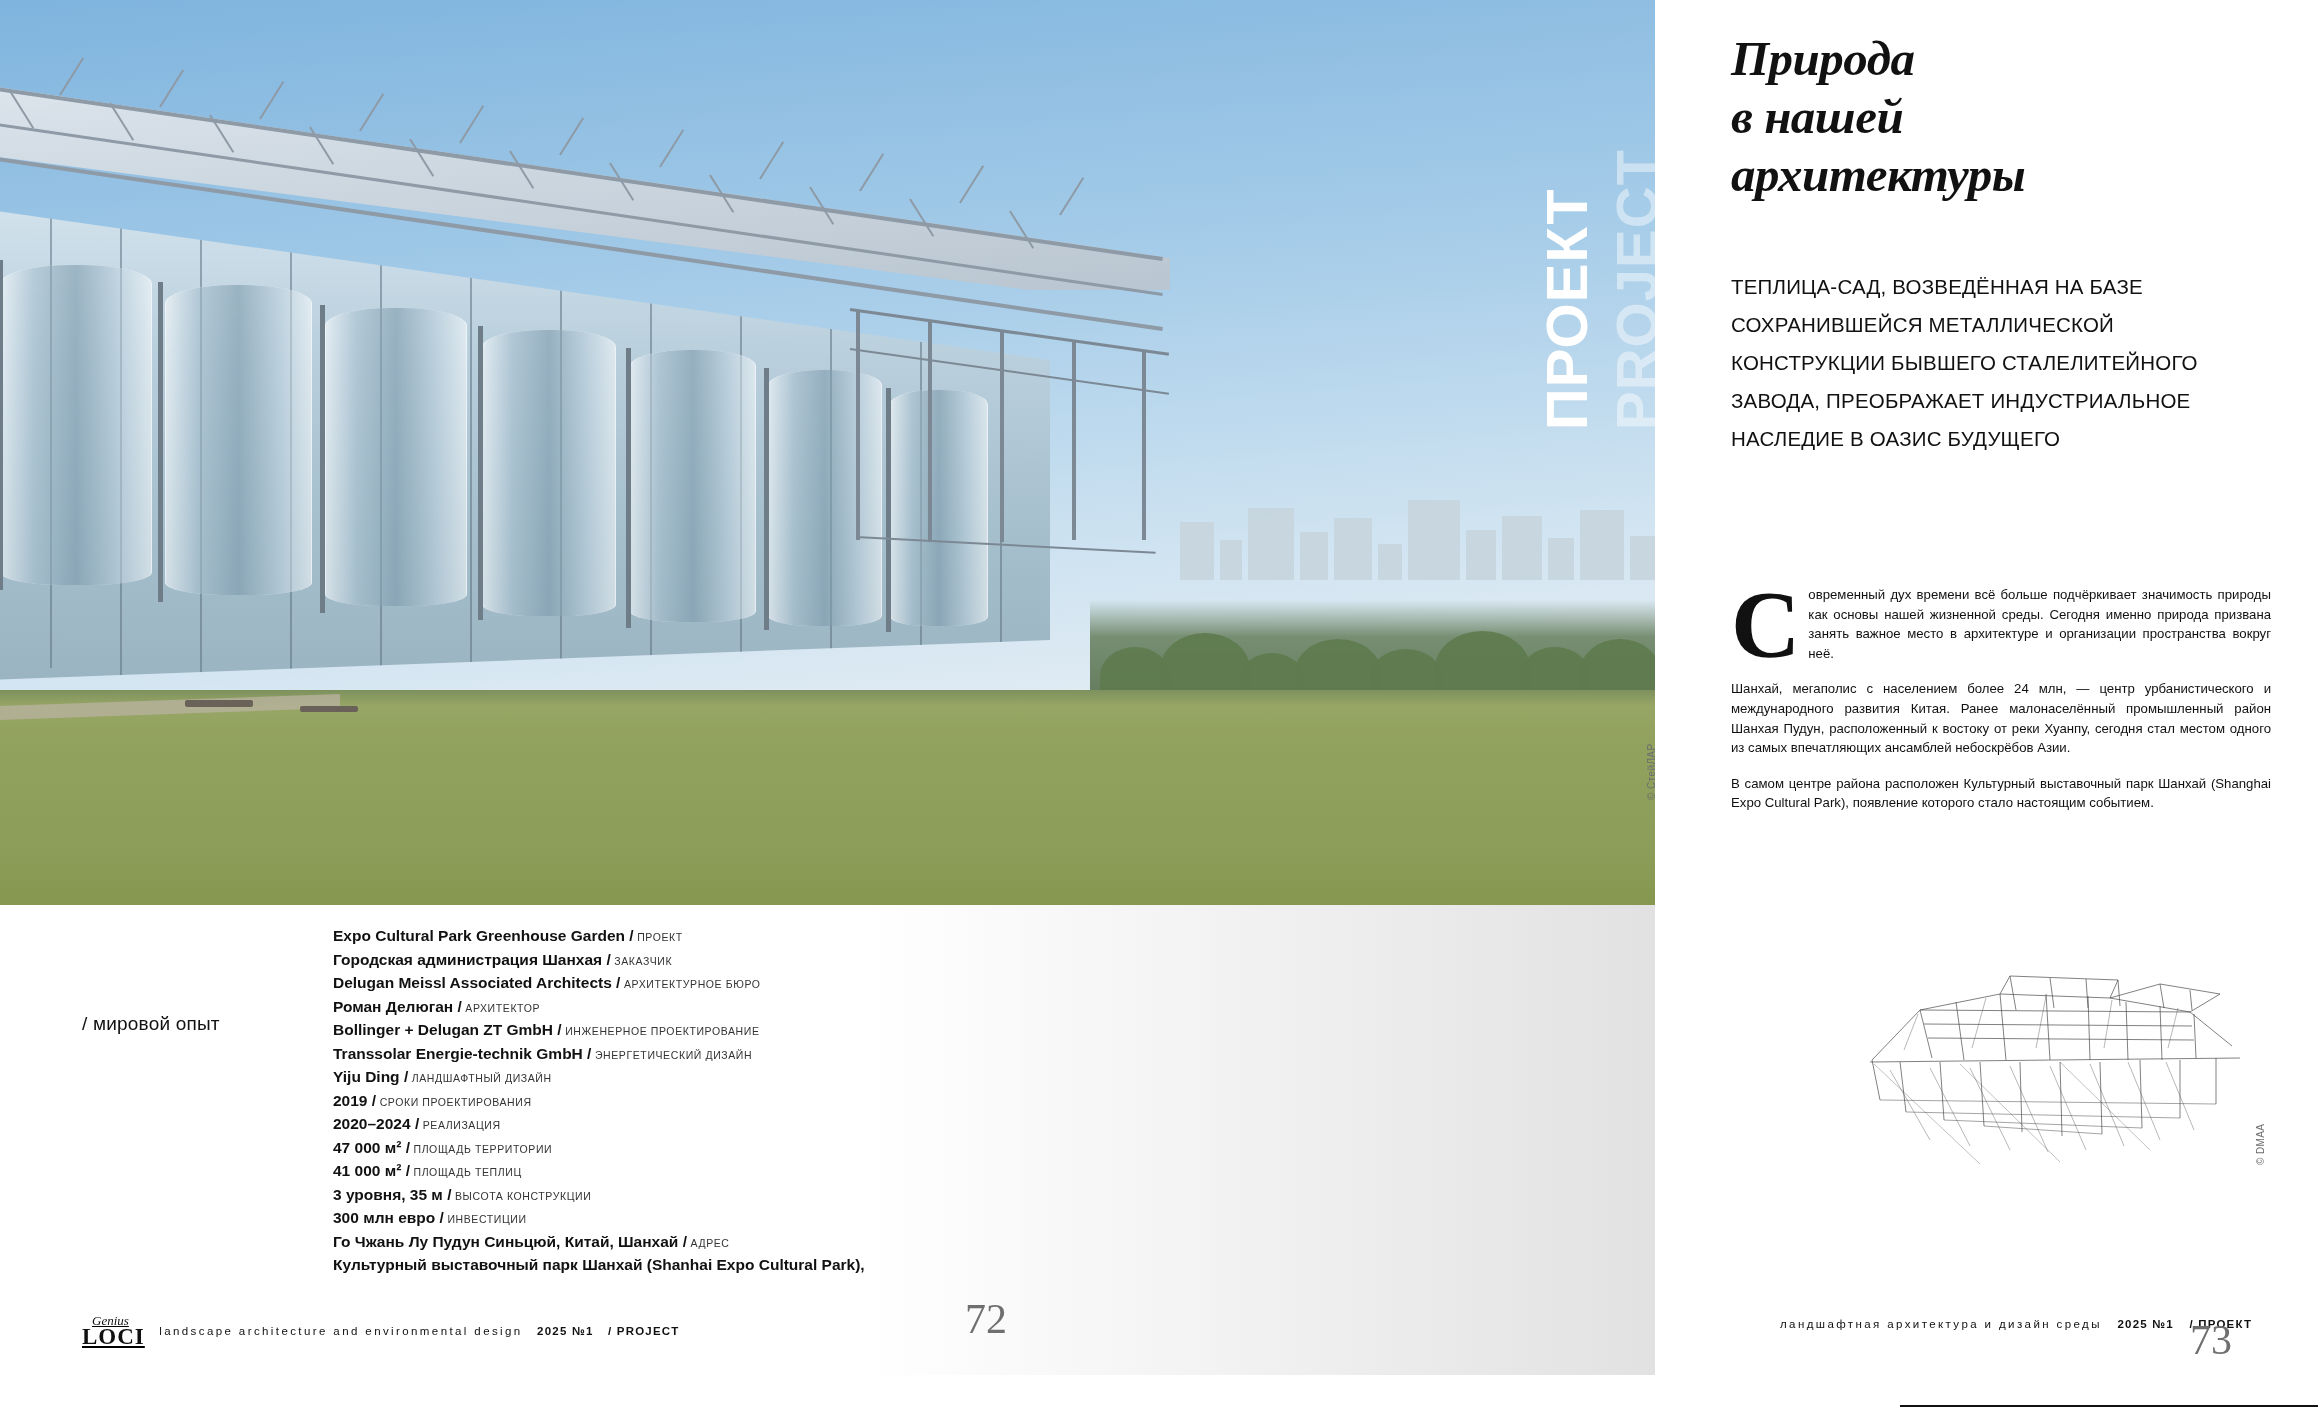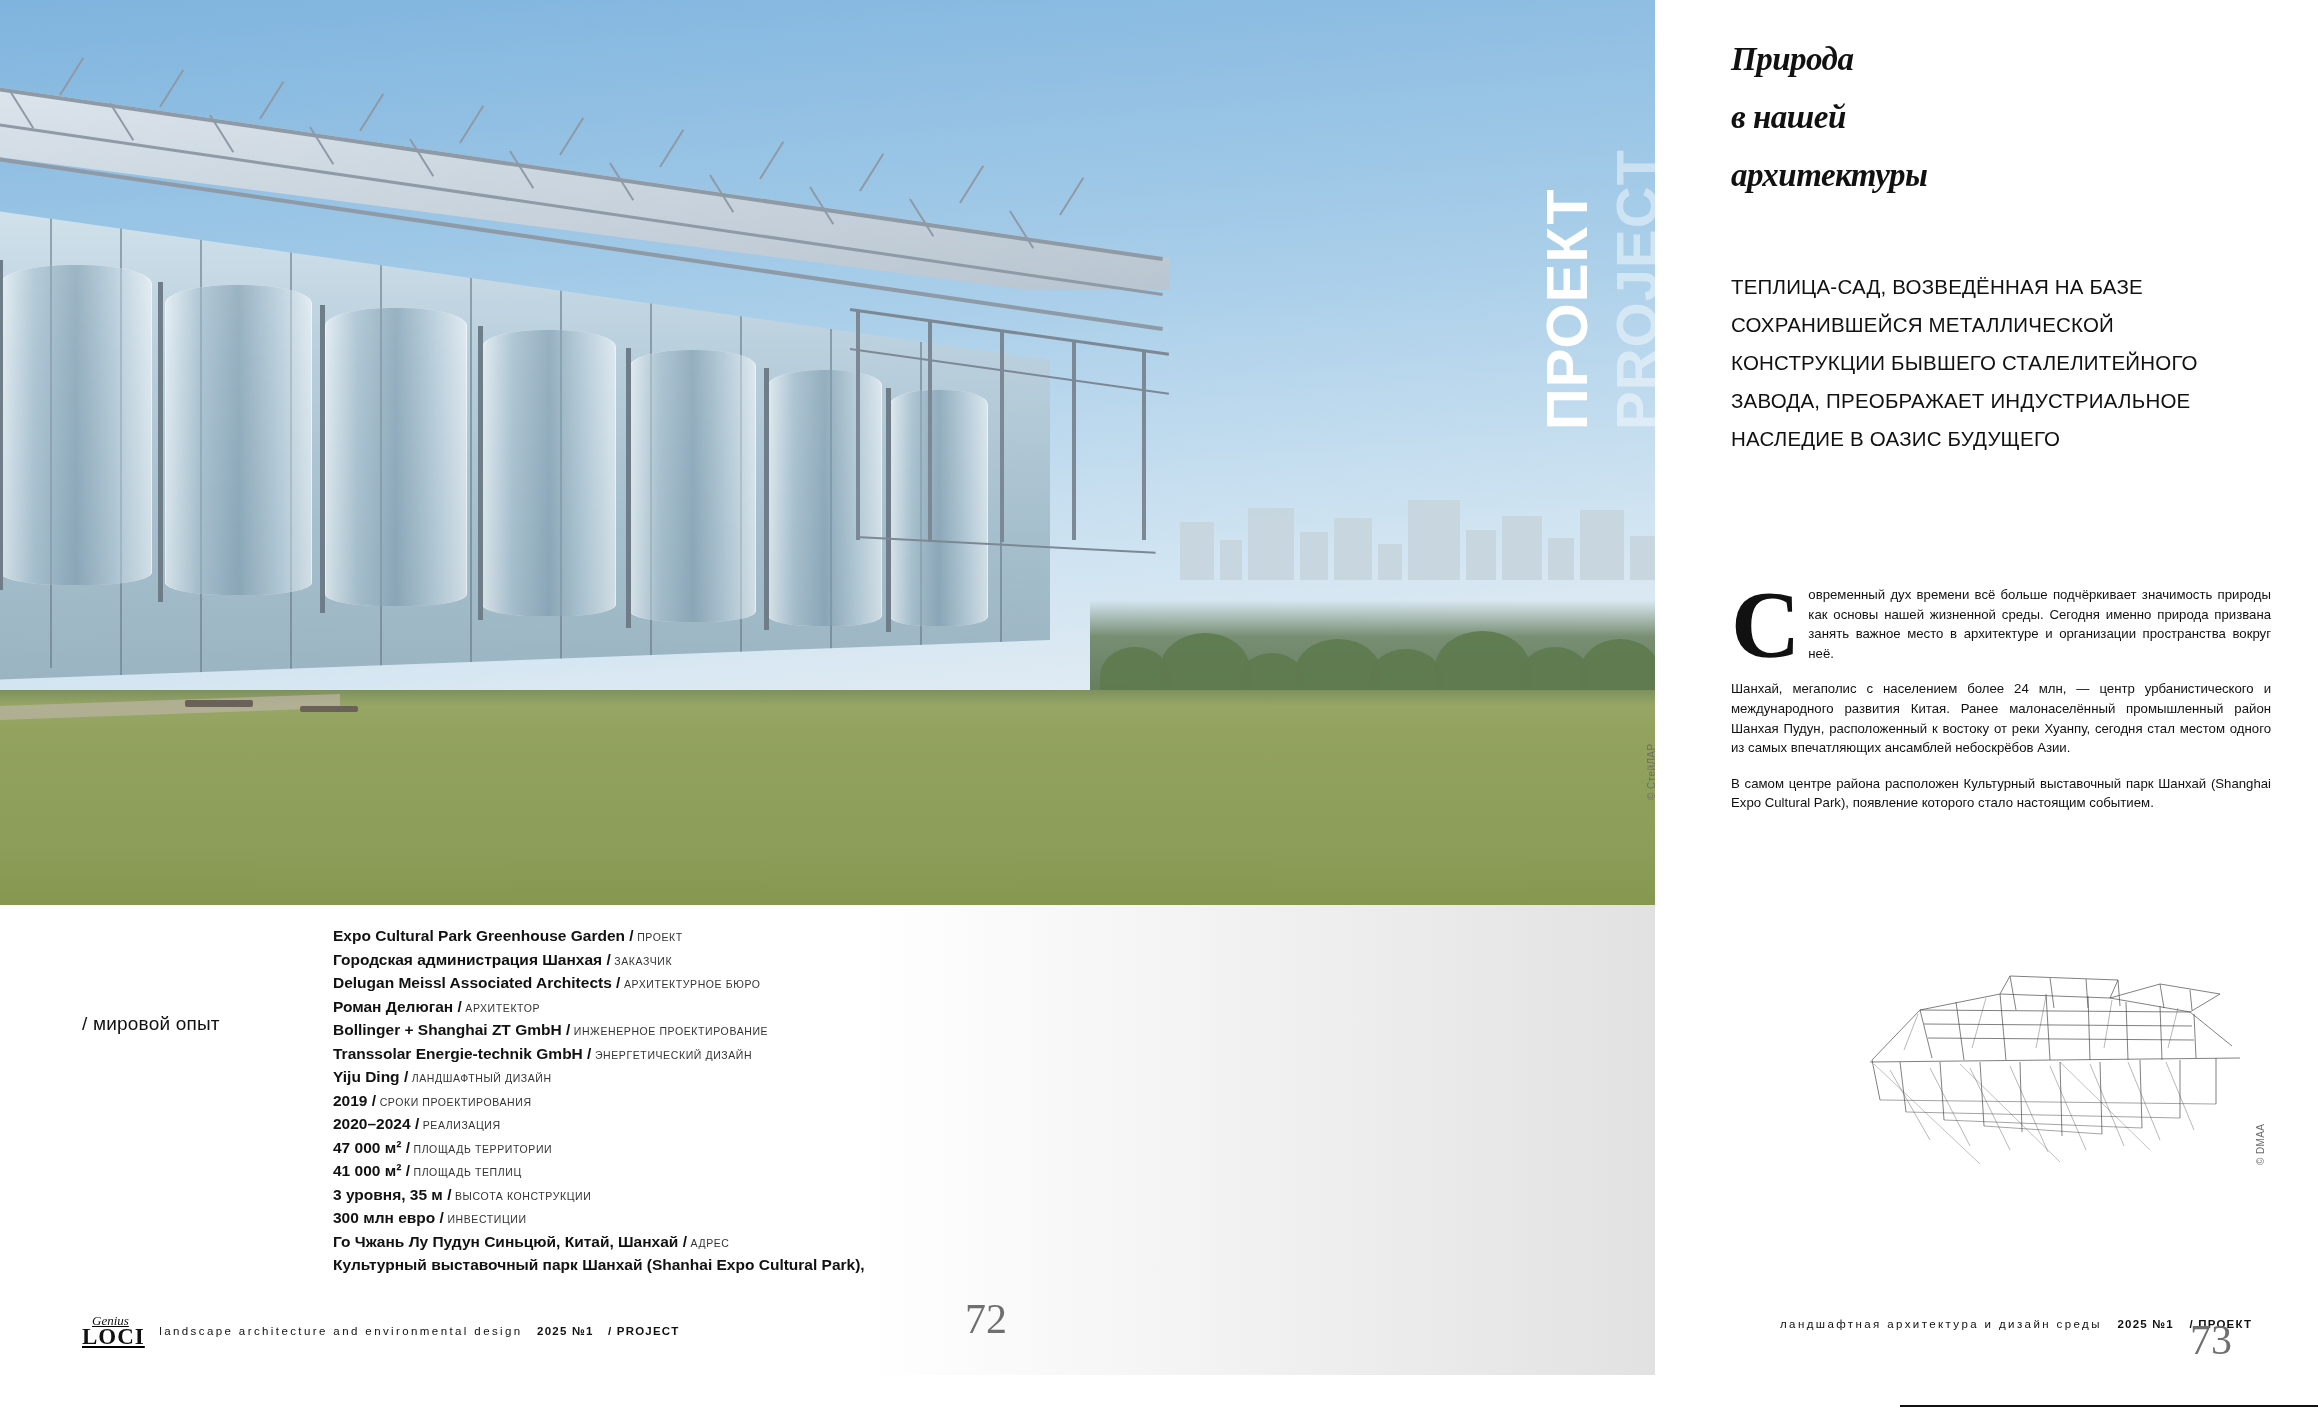--- a/index.html
+++ b/index.html
@@ -70,21 +70,21 @@
   .logo .l{font-family:"Liberation Serif",serif;font-weight:700;font-size:23px;color:#111;display:block;line-height:21px;letter-spacing:1px;text-align:right;}
   .foot-txt{display:inline-block;vertical-align:middle;margin-left:10px;font-size:11.5px;letter-spacing:2.4px;color:#111;}
   .foot-b{font-weight:700;letter-spacing:1.2px;}
   .pageno{position:absolute;font-family:"Liberation Serif",serif;font-size:42px;color:#6f6f6f;}
   .pageno.l{left:965px;top:1295px;}
   .pageno.r{right:86px;top:1295px;margin-top:21px;}
 
   
   .page-right{position:absolute;left:1655px;top:0;width:663px;height:1416px;background:#fff;}
   .headline{position:absolute;left:76px;top:30px;width:560px;font-family:"Liberation Serif",serif;
-            font-style:italic;font-weight:700;font-size:33px;line-height:58px;color:#111;letter-spacing:-.5px;}
+            font-style:italic;font-weight:700;font-size:49px;line-height:58px;color:#111;letter-spacing:-.5px;}
   .lede{position:absolute;left:76px;top:268px;width:530px;font-size:20.5px;line-height:38px;
         letter-spacing:.2px;color:#111;text-transform:uppercase;}
   .body{position:absolute;left:76px;top:585px;width:540px;font-size:13.2px;line-height:19.6px;color:#111;text-align:justify;}
   .dropcap{float:left;font-family:"Liberation Serif",serif;font-size:96px;line-height:76px;font-weight:700;
            margin:2px 8px 0 0;color:#111;}
   .body p{margin:0;}
   .body p + p{margin-top:16px;}
 
   
   .sketch{position:absolute;left:1860px;top:950px;width:390px;height:260px;}
@@ -220,21 +220,21 @@
     <div class="photo-credit">© СтейЛАР</div>
 
     <div class="left-bottom">
       <div class="bot-gradient"></div>
       <div class="rubric">/ мировой опыт</div>
       <div class="credits" id="credits">
           <div class="cr-line"><span class="cr-b">Expo Cultural Park Greenhouse Garden /</span><span class="cr-s"> ПРОЕКТ</span></div>
           <div class="cr-line"><span class="cr-b">Городская администрация Шанхая /</span><span class="cr-s"> ЗАКАЗЧИК</span></div>
           <div class="cr-line"><span class="cr-b">Delugan Meissl Associated Architects /</span><span class="cr-s"> АРХИТЕКТУРНОЕ БЮРО</span></div>
           <div class="cr-line"><span class="cr-b">Роман Делюган /</span><span class="cr-s"> АРХИТЕКТОР</span></div>
-          <div class="cr-line"><span class="cr-b">Bollinger + Shanghai ZT GmbH /</span><span class="cr-s"> ИНЖЕНЕРНОЕ ПРОЕКТИРОВАНИЕ</span></div>
+          <div class="cr-line"><span class="cr-b">Bollinger + Delugan ZT GmbH /</span><span class="cr-s"> ИНЖЕНЕРНОЕ ПРОЕКТИРОВАНИЕ</span></div>
           <div class="cr-line"><span class="cr-b">Transsolar Energie-technik GmbH /</span><span class="cr-s"> ЭНЕРГЕТИЧЕСКИЙ ДИЗАЙН</span></div>
           <div class="cr-line"><span class="cr-b">Yiju Ding /</span><span class="cr-s"> ЛАНДШАФТНЫЙ ДИЗАЙН</span></div>
           <div class="cr-line"><span class="cr-b">2019 /</span><span class="cr-s"> СРОКИ ПРОЕКТИРОВАНИЯ</span></div>
           <div class="cr-line"><span class="cr-b">2020–2024 /</span><span class="cr-s"> РЕАЛИЗАЦИЯ</span></div>
           <div class="cr-line"><span class="cr-b">47 000 м² /</span><span class="cr-s"> ПЛОЩАДЬ ТЕРРИТОРИИ</span></div>
           <div class="cr-line"><span class="cr-b">41 000 м² /</span><span class="cr-s"> ПЛОЩАДЬ ТЕПЛИЦ</span></div>
           <div class="cr-line"><span class="cr-b">3 уровня, 35 м /</span><span class="cr-s"> ВЫСОТА КОНСТРУКЦИИ</span></div>
           <div class="cr-line"><span class="cr-b">300 млн евро /</span><span class="cr-s"> ИНВЕСТИЦИИ</span></div>
           <div class="cr-line"><span class="cr-b">Го Чжань Лу Пудун Синьцюй, Китай, Шанхай /</span><span class="cr-s"> АДРЕС</span></div>
           <div class="cr-line"><span class="cr-b">Культурный выставочный парк Шанхай (Shanhai Expo Cultural Park),</span></div>

